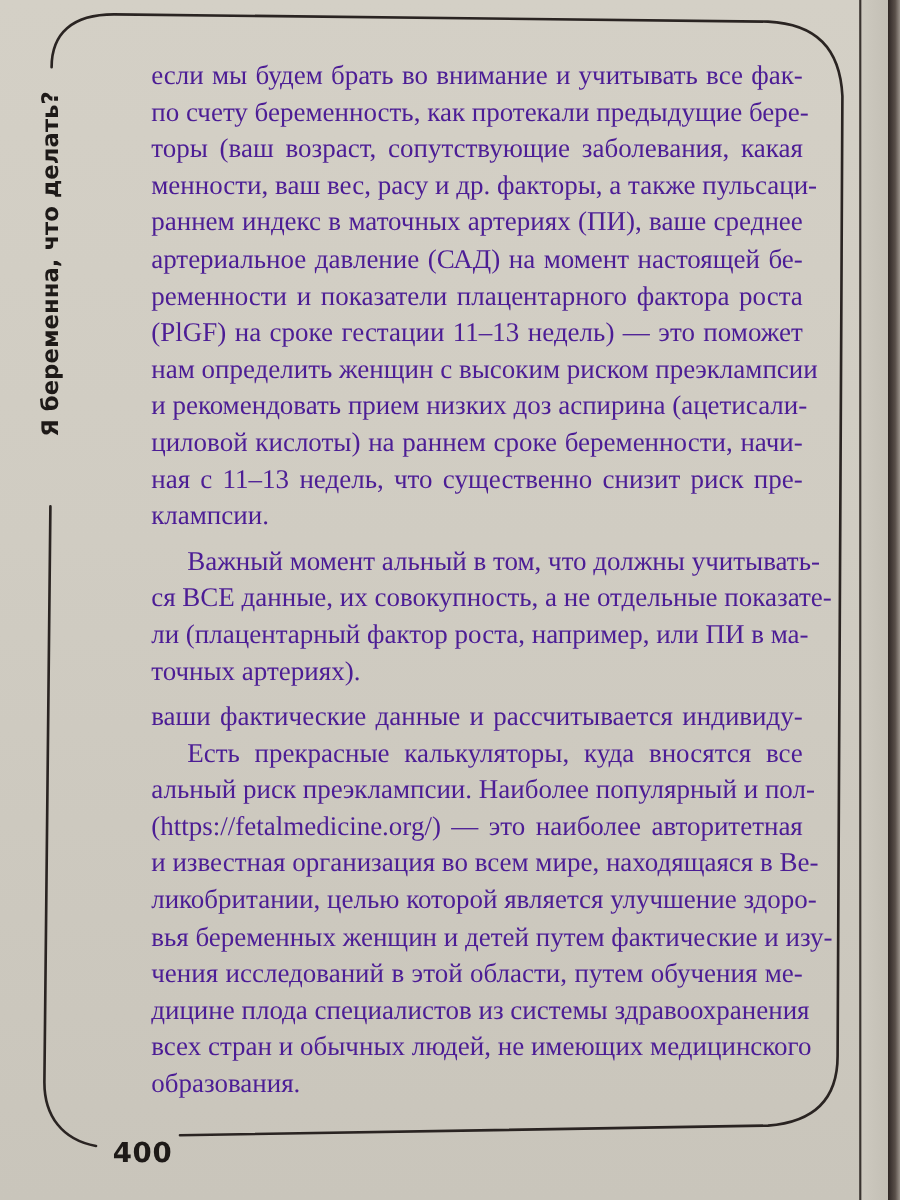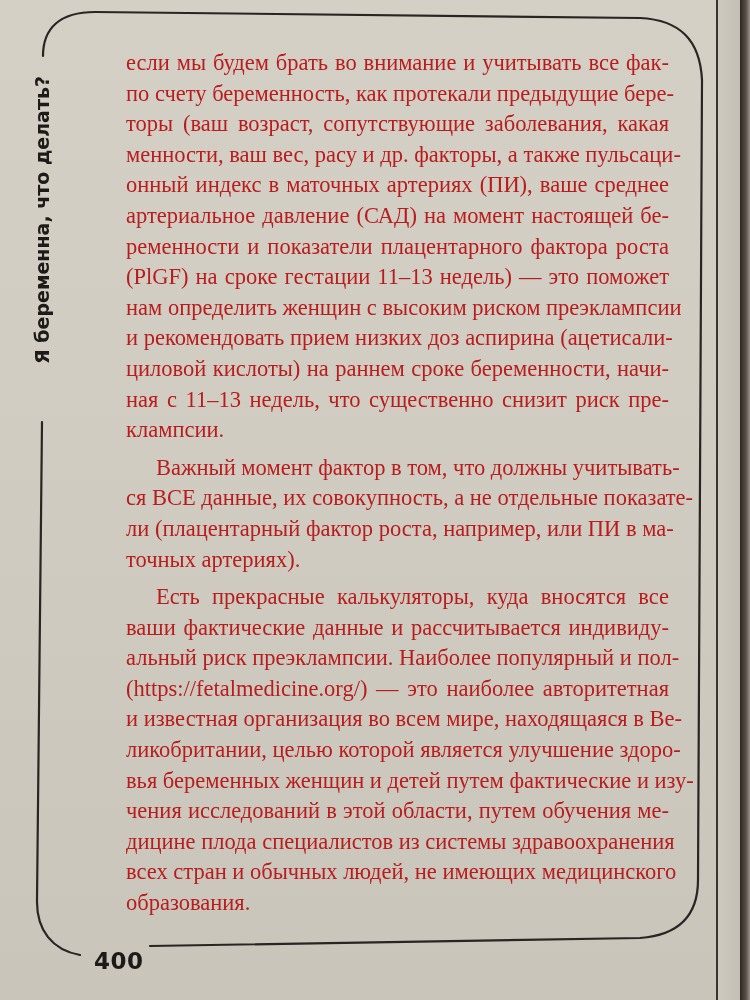--- a/index.html
+++ b/index.html
@@ -67,21 +67,21 @@
       font-weight: bold;
       font-size: 23px;
       color: #1e1a18;
       letter-spacing: 0.5px;
     }
     .text-block {
       position: absolute;
       left: 126px;
       top: 48px;
       width: 543px;
-      color: #b91c1c;
+      color: #4c1d95;
       font-family: "Liberation Serif", serif;
       font-size: 22.5px;
       line-height: 30.6px;
     }
     .line {
       display: block;
       white-space: nowrap;
       text-align: justify;
       text-align-last: justify;
       height: 30.6px;
@@ -114,41 +114,41 @@
 <div class="side-title">Я беременна, что делать?</div>
 
 <div class="page-number">400</div>
 
 <div class="text-block">
   <div>
     <span class="line">если мы будем брать во внимание и учитывать все фак-</span>
     <span class="line">по счету беременность, как протекали предыдущие бере-</span>
     <span class="line">торы (ваш возраст, сопутствующие заболевания, какая</span>
     <span class="line">менности, ваш вес, расу и др. факторы, а также пульсаци-</span>
-    <span class="line">онный индекс в маточных артериях (ПИ), ваше среднее</span>
+    <span class="line">раннем индекс в маточных артериях (ПИ), ваше среднее</span>
     <span class="line">артериальное давление (САД) на момент настоящей бе-</span>
     <span class="line">ременности и показатели плацентарного фактора роста</span>
     <span class="line">(PlGF) на сроке гестации 11–13 недель) — это поможет</span>
     <span class="line">нам определить женщин с высоким риском преэклампсии</span>
     <span class="line">и рекомендовать прием низких доз аспирина (ацетисали-</span>
     <span class="line">циловой кислоты) на раннем сроке беременности, начи-</span>
     <span class="line">ная с 11–13 недель, что существенно снизит риск пре-</span>
     <span class="line last">клампсии.</span>
   </div>
   <div class="para-gap"></div>
   <div>
-    <span class="line indent">Важный момент фактор в том, что должны учитывать-</span>
+    <span class="line indent">Важный момент альный в том, что должны учитывать-</span>
     <span class="line">ся ВСЕ данные, их совокупность, а не отдельные показате-</span>
     <span class="line">ли (плацентарный фактор роста, например, или ПИ в ма-</span>
     <span class="line last">точных артериях).</span>
   </div>
   <div class="para-gap"></div>
   <div>
+    <span class="line">ваши фактические данные и рассчитывается индивиду-</span>
     <span class="line indent">Есть прекрасные калькуляторы, куда вносятся все</span>
-    <span class="line">ваши фактические данные и рассчитывается индивиду-</span>
     <span class="line">альный риск преэклампсии. Наиболее популярный и пол-</span>
     <span class="line">(https://fetalmedicine.org/) — это наиболее авторитетная</span>
     <span class="line">и известная организация во всем мире, находящаяся в Ве-</span>
     <span class="line">ликобритании, целью которой является улучшение здоро-</span>
     <span class="line">вья беременных женщин и детей путем фактические и изу-</span>
     <span class="line">чения исследований в этой области, путем обучения ме-</span>
     <span class="line">дицине плода специалистов из системы здравоохранения</span>
     <span class="line">всех стран и обычных людей, не имеющих медицинского</span>
     <span class="line last">образования.</span>
   </div>

